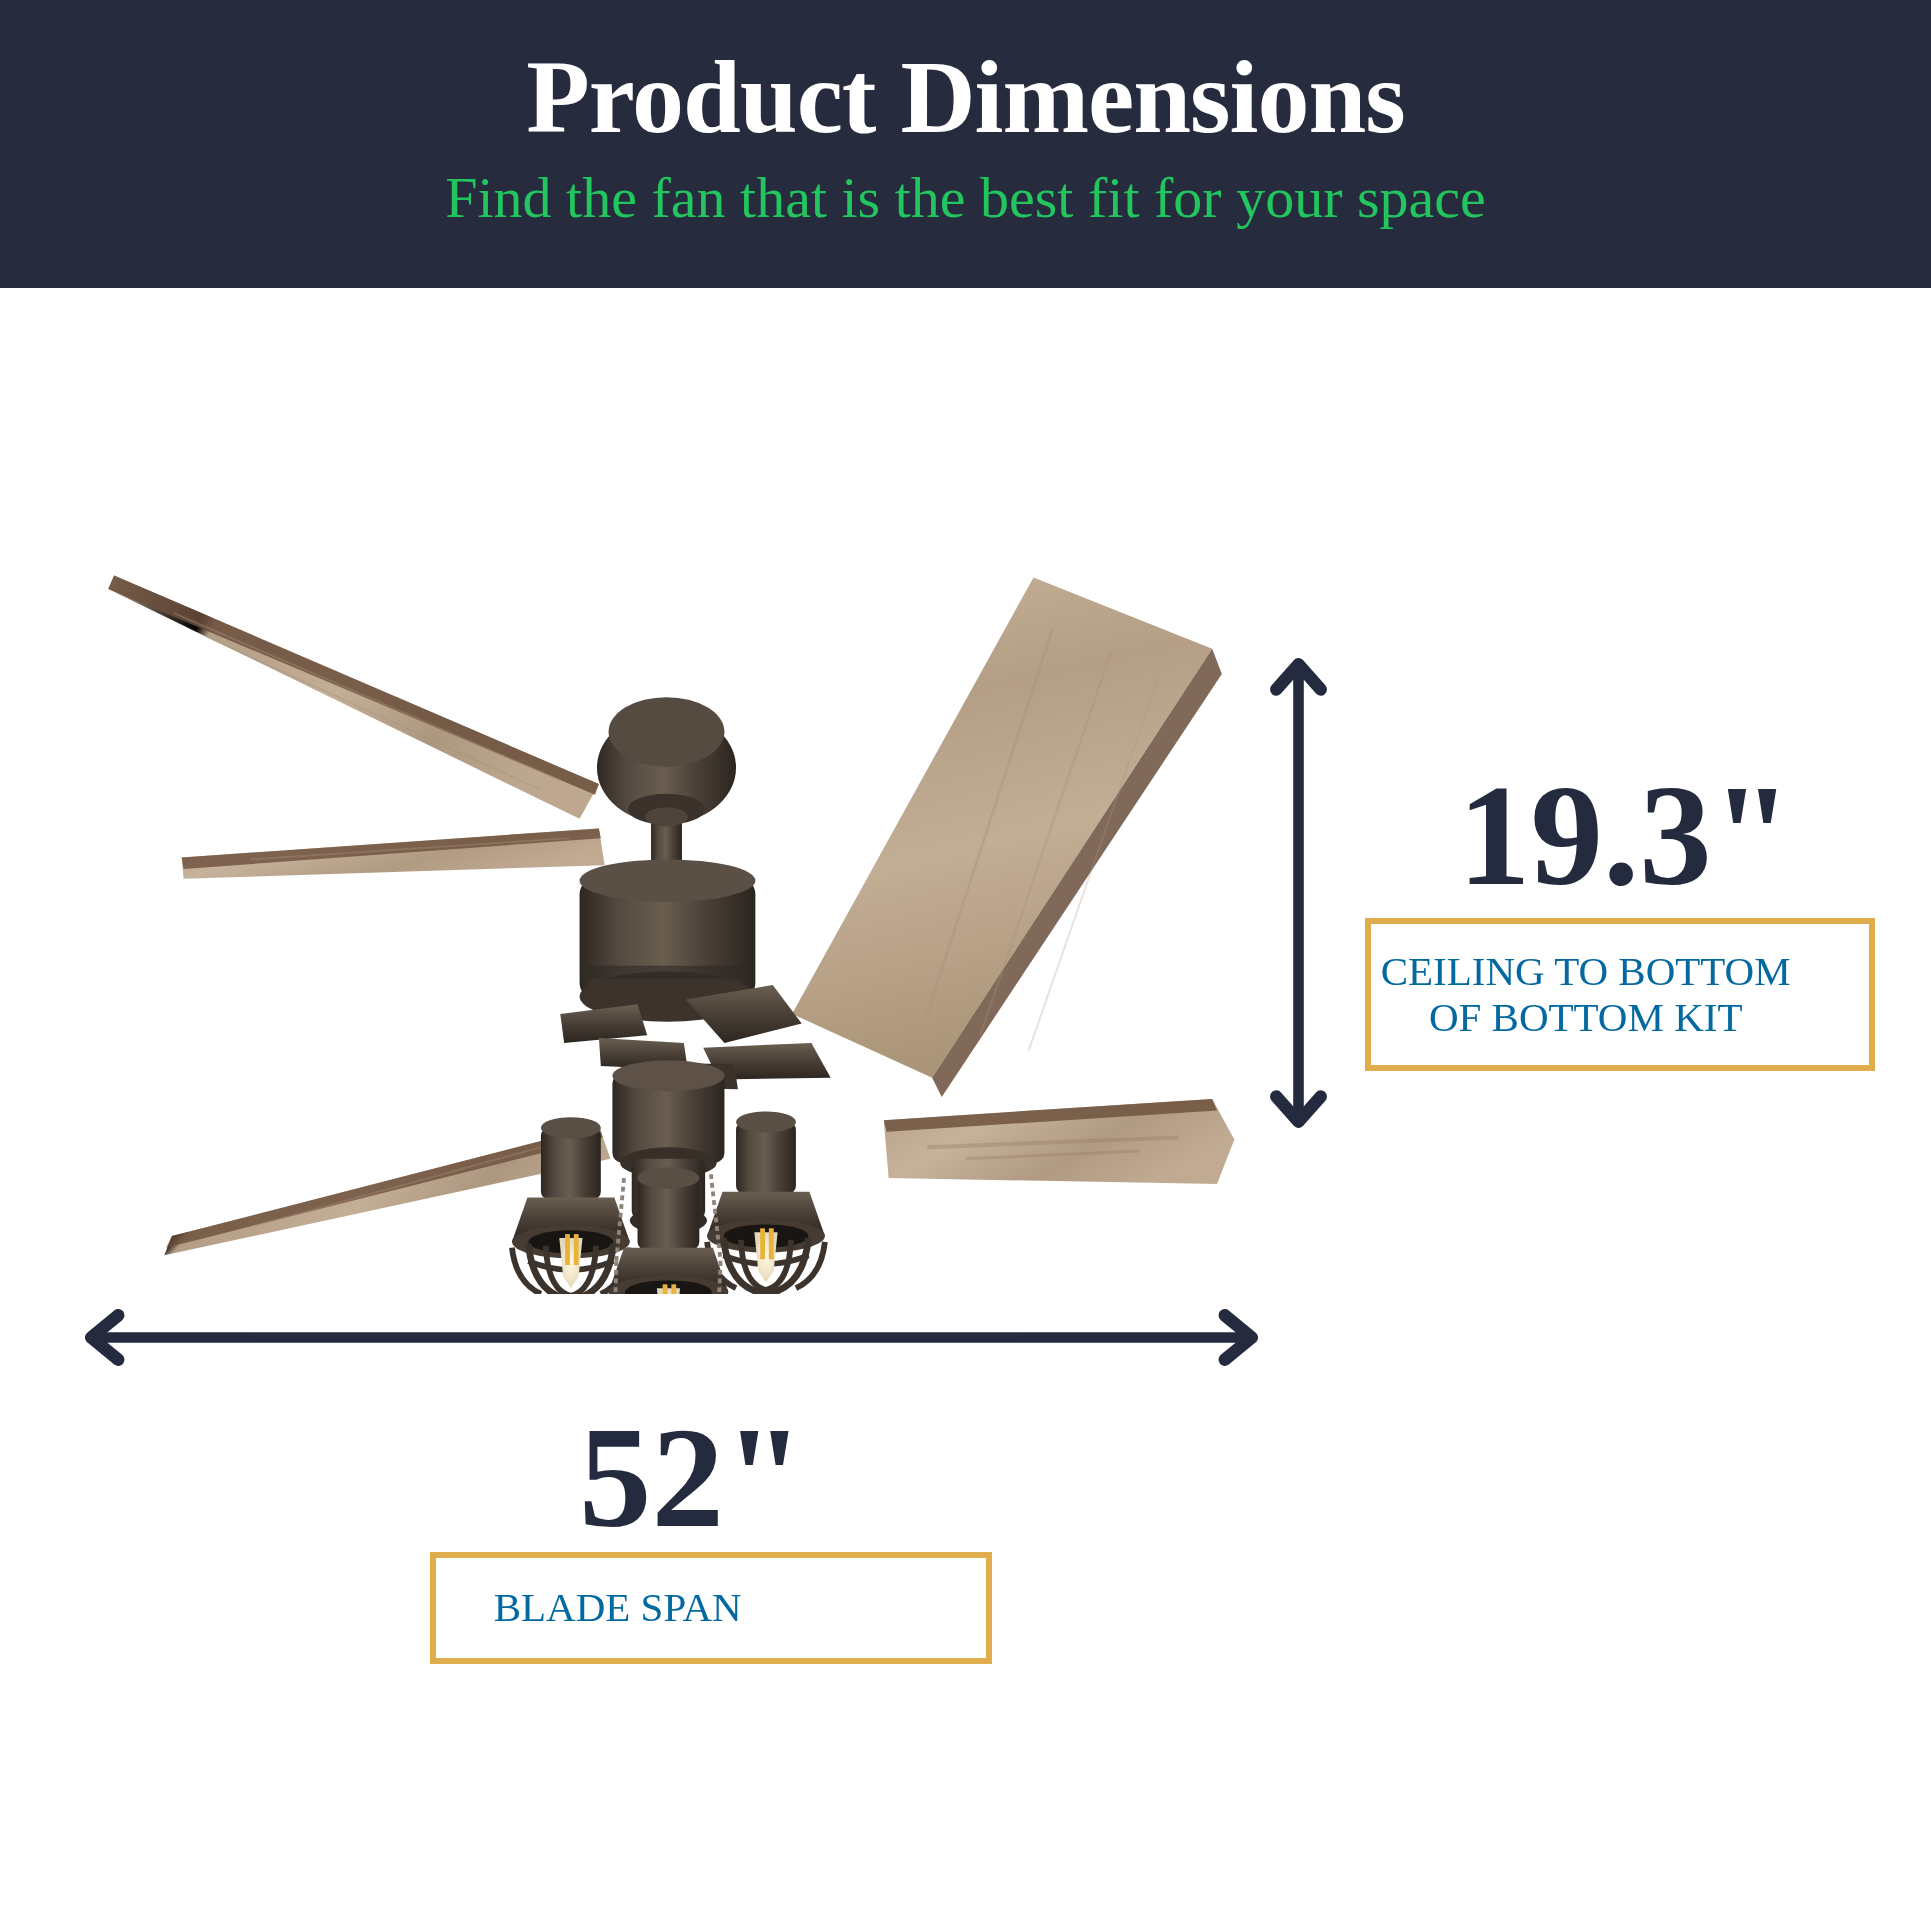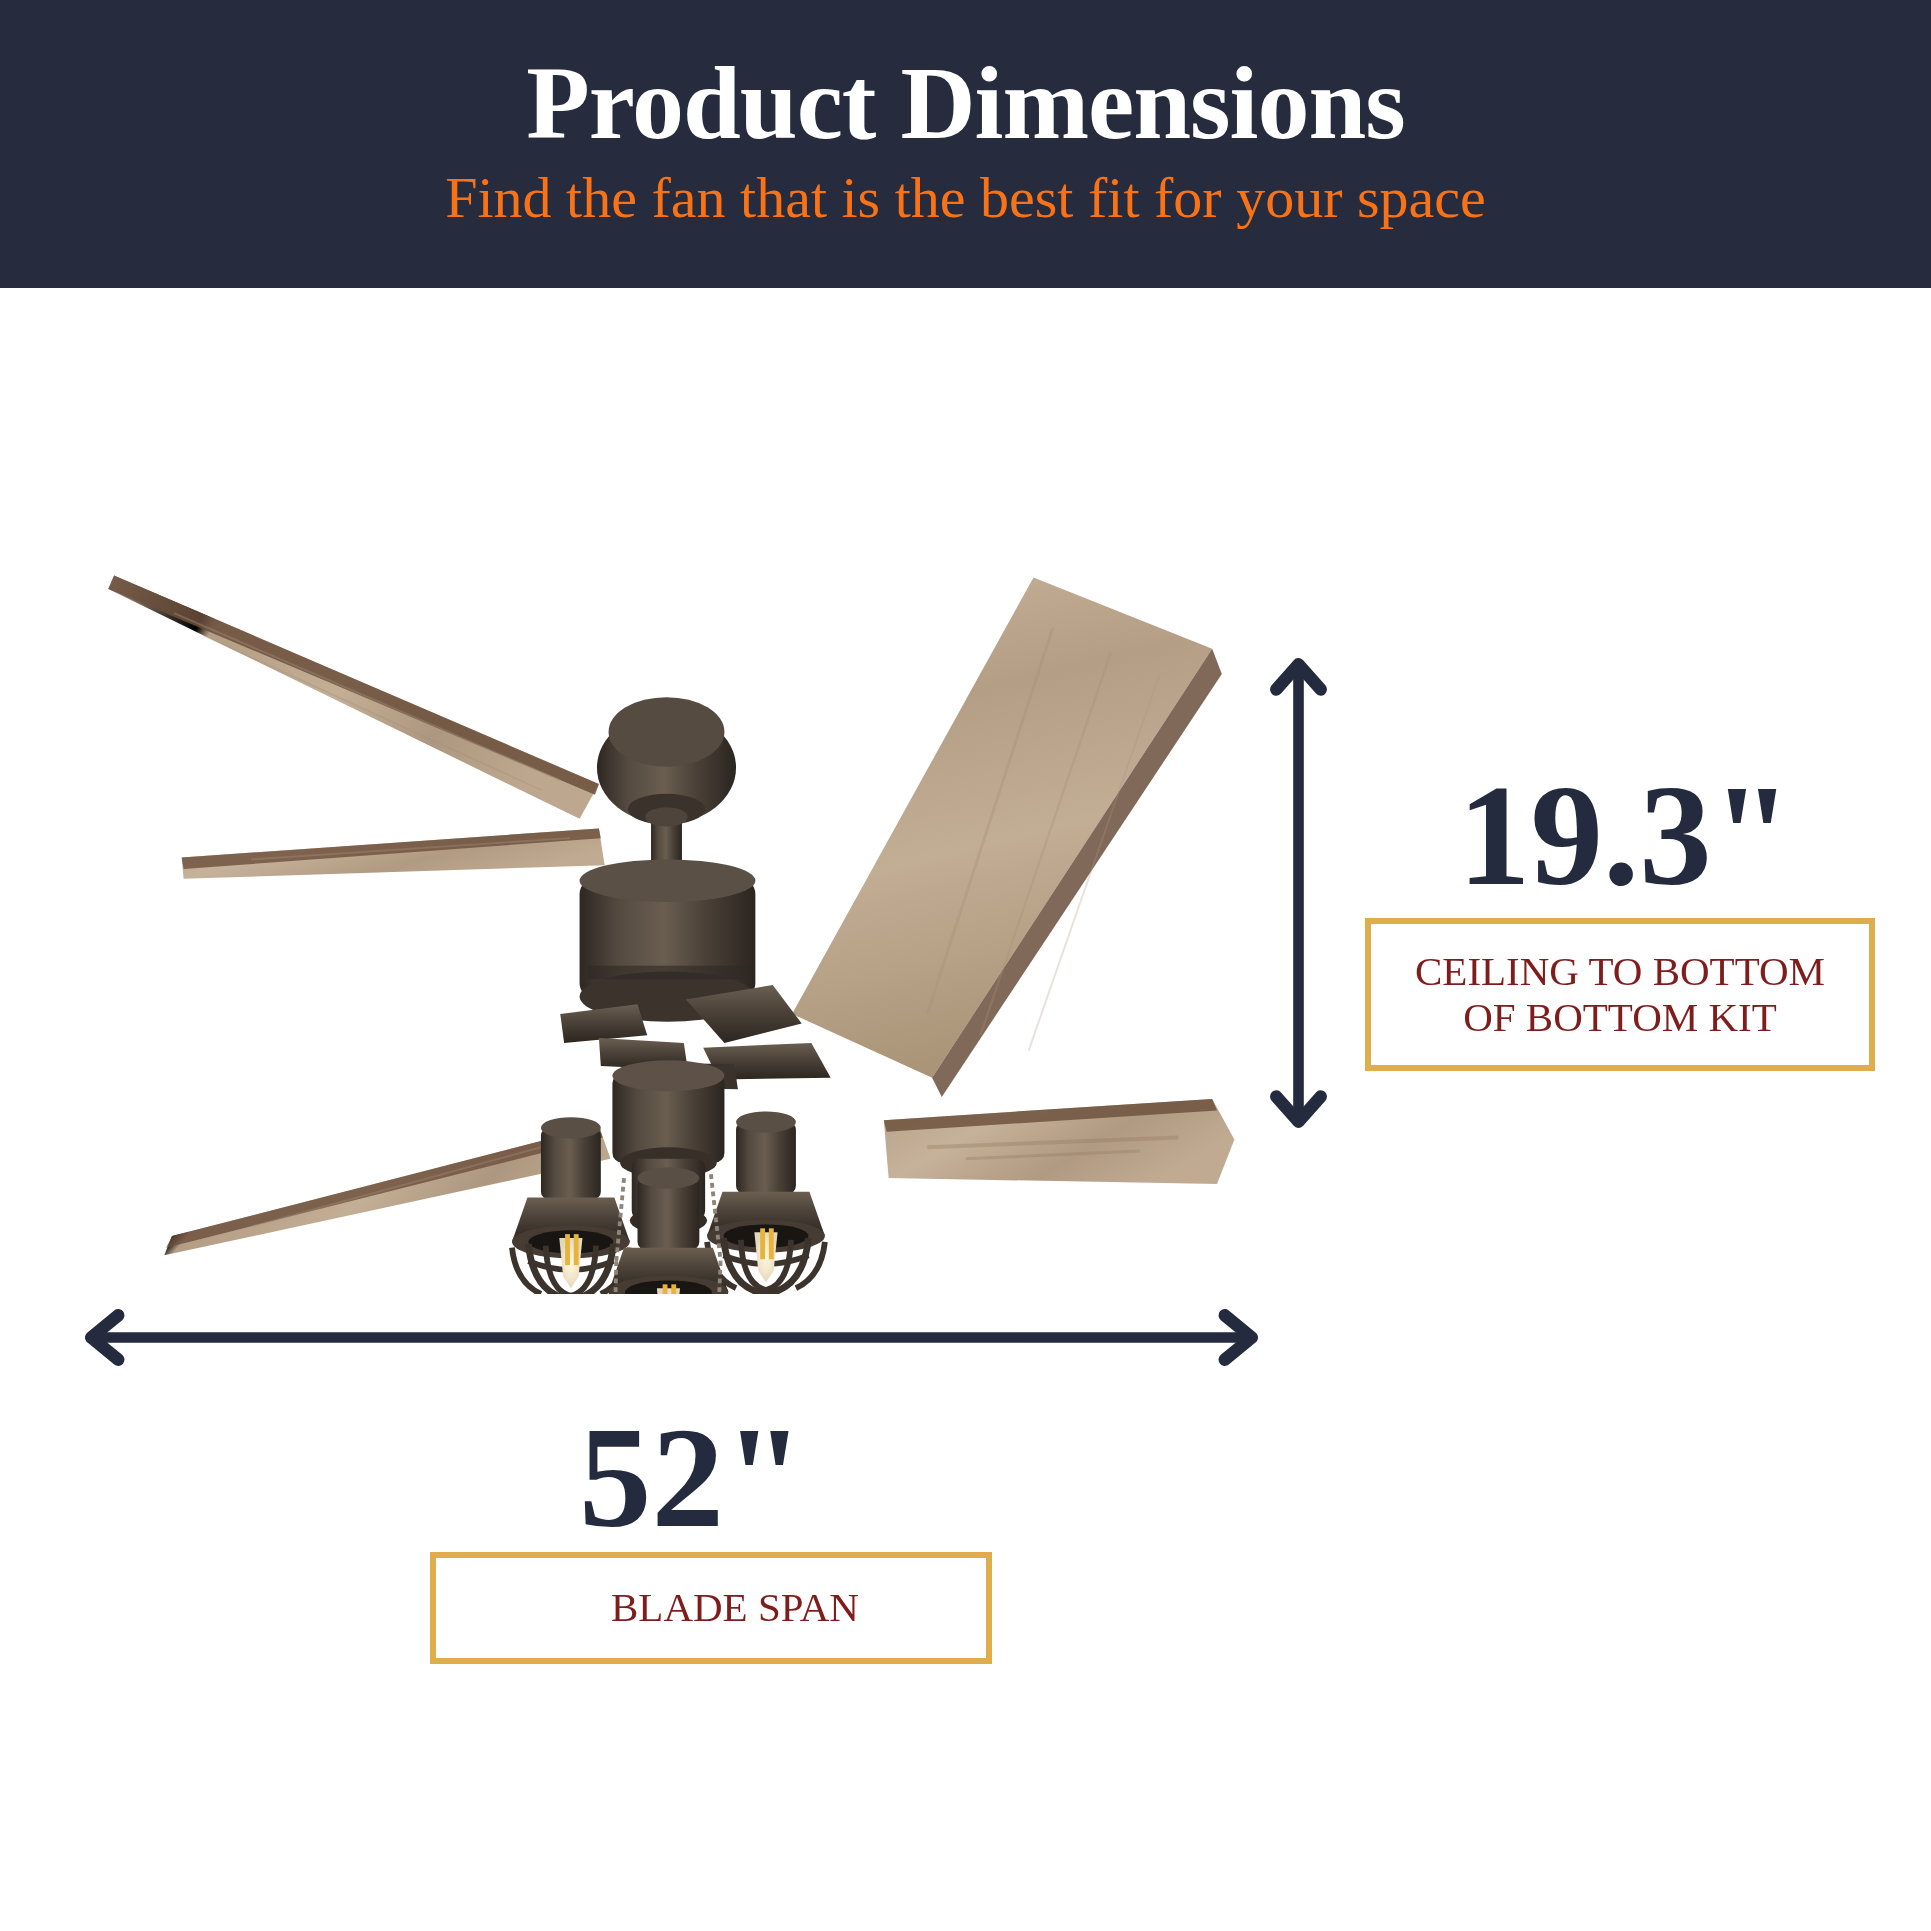--- a/index.html
+++ b/index.html
@@ -22,48 +22,48 @@
   .header-title {
     color:#ffffff;
     font-size:104px;
     font-weight:700;
     line-height:1.0;
     letter-spacing:-1px;
     margin:0 0 3.9px 0;
     font-family:"Liberation Serif", serif;
   }
   .header-sub {
-    color:#f97316;
+    color:#22c55e;
     font-size:58px;
     font-weight:400;
     line-height:1.0;
-    margin:10px;
+    margin:16px;
     font-family:"Liberation Serif", serif;
   }
 
   
   .dim-value {
     position:absolute;
     color:#242b3e;
     font-weight:700;
     font-family:"Liberation Serif", serif;
     line-height:1;
     white-space:nowrap;
   }
   #vertical-dim-value { left:1458px; top:763px; font-size:145px; }
   #horizontal-dim-value { left:579px; top:1405px; font-size:145px; }
 
   
   .caption-box {
     position:absolute;
     border:6.8px solid #e0ad4c;
     background:#ffffff;
-    display:flex; align-items:center; justify-content:center;
+    display:flex; align-items:center; 
     text-align:center;
-    color:#7f1d1d;
+    color:#0369a1;
     font-family:"Liberation Serif", serif;
     line-height:1.12;
   }
   #vertical-dim-caption {
     left:1365px; top:918px; width:498px; height:141px;
     font-size:41px;
   }
   #horizontal-dim-caption {
     left:430px; top:1552px; width:502px; height:100px;
     font-size:41px;

